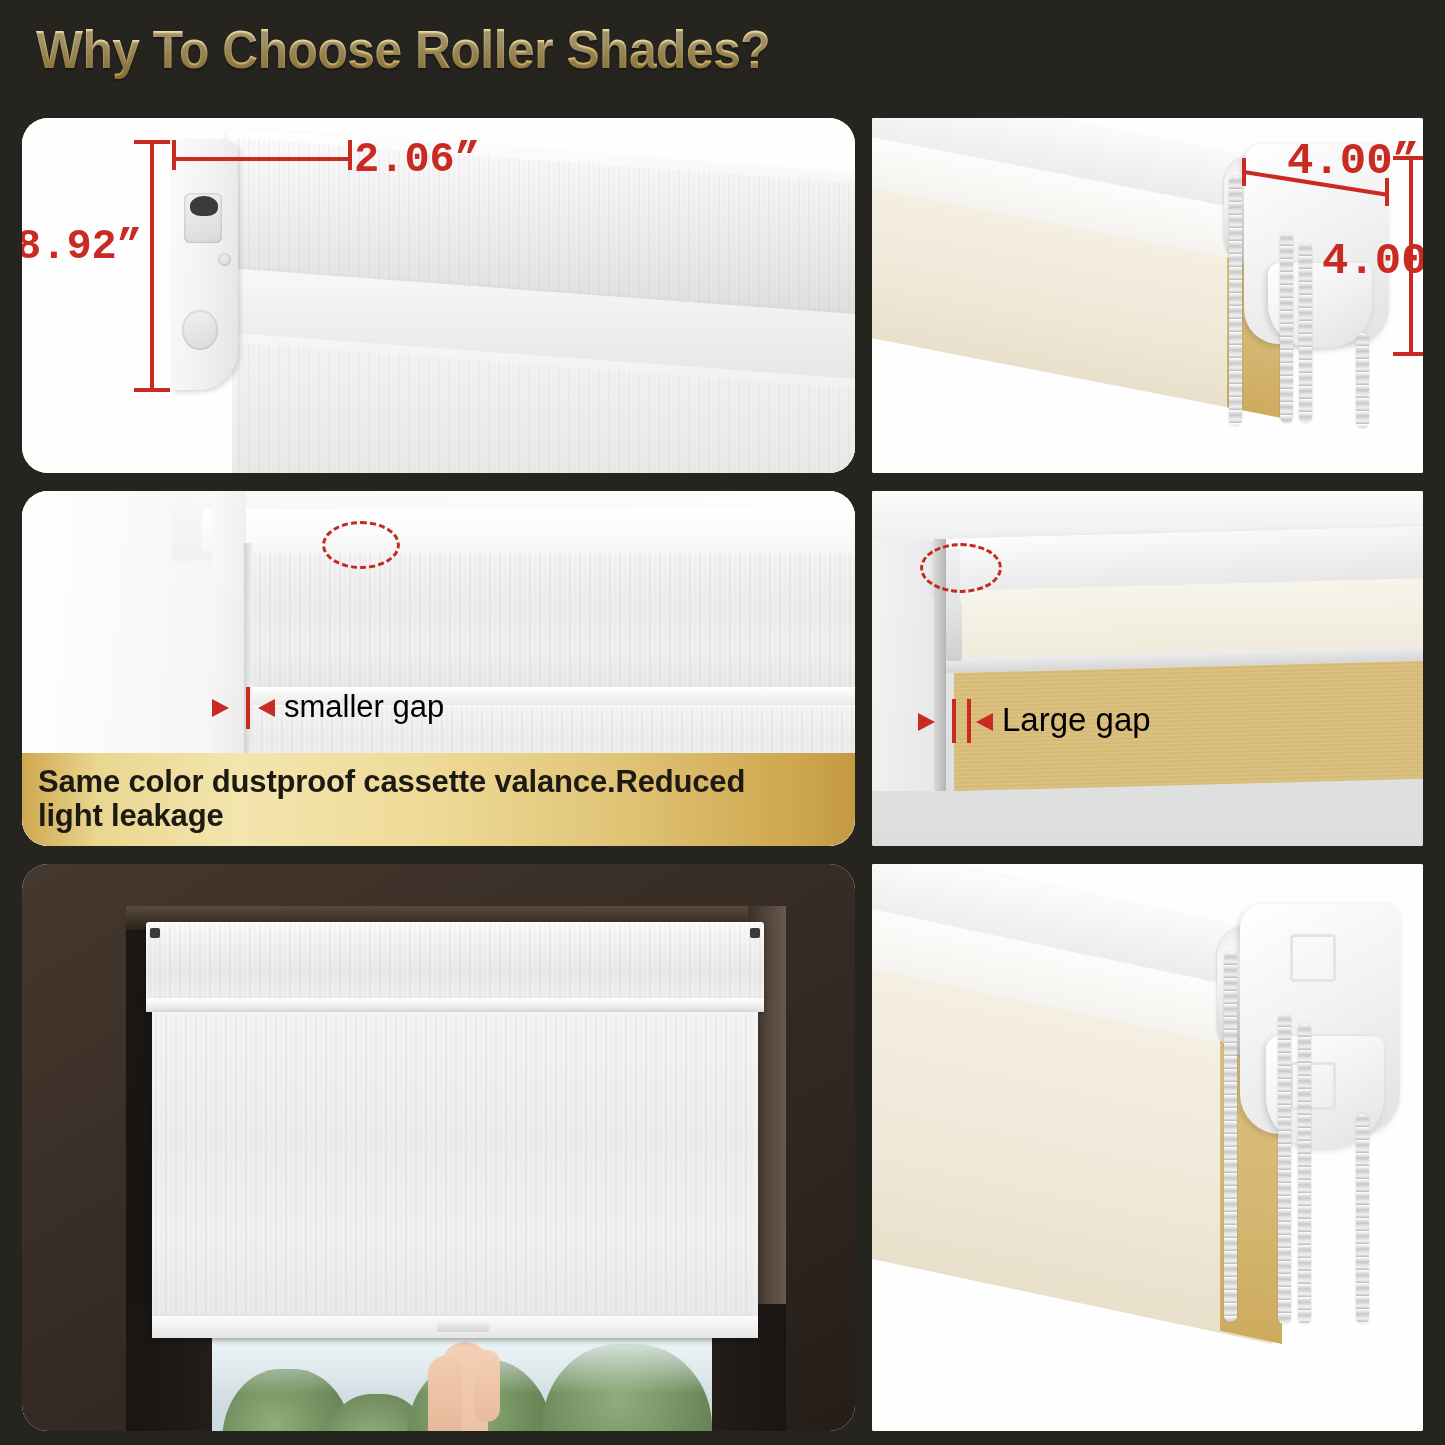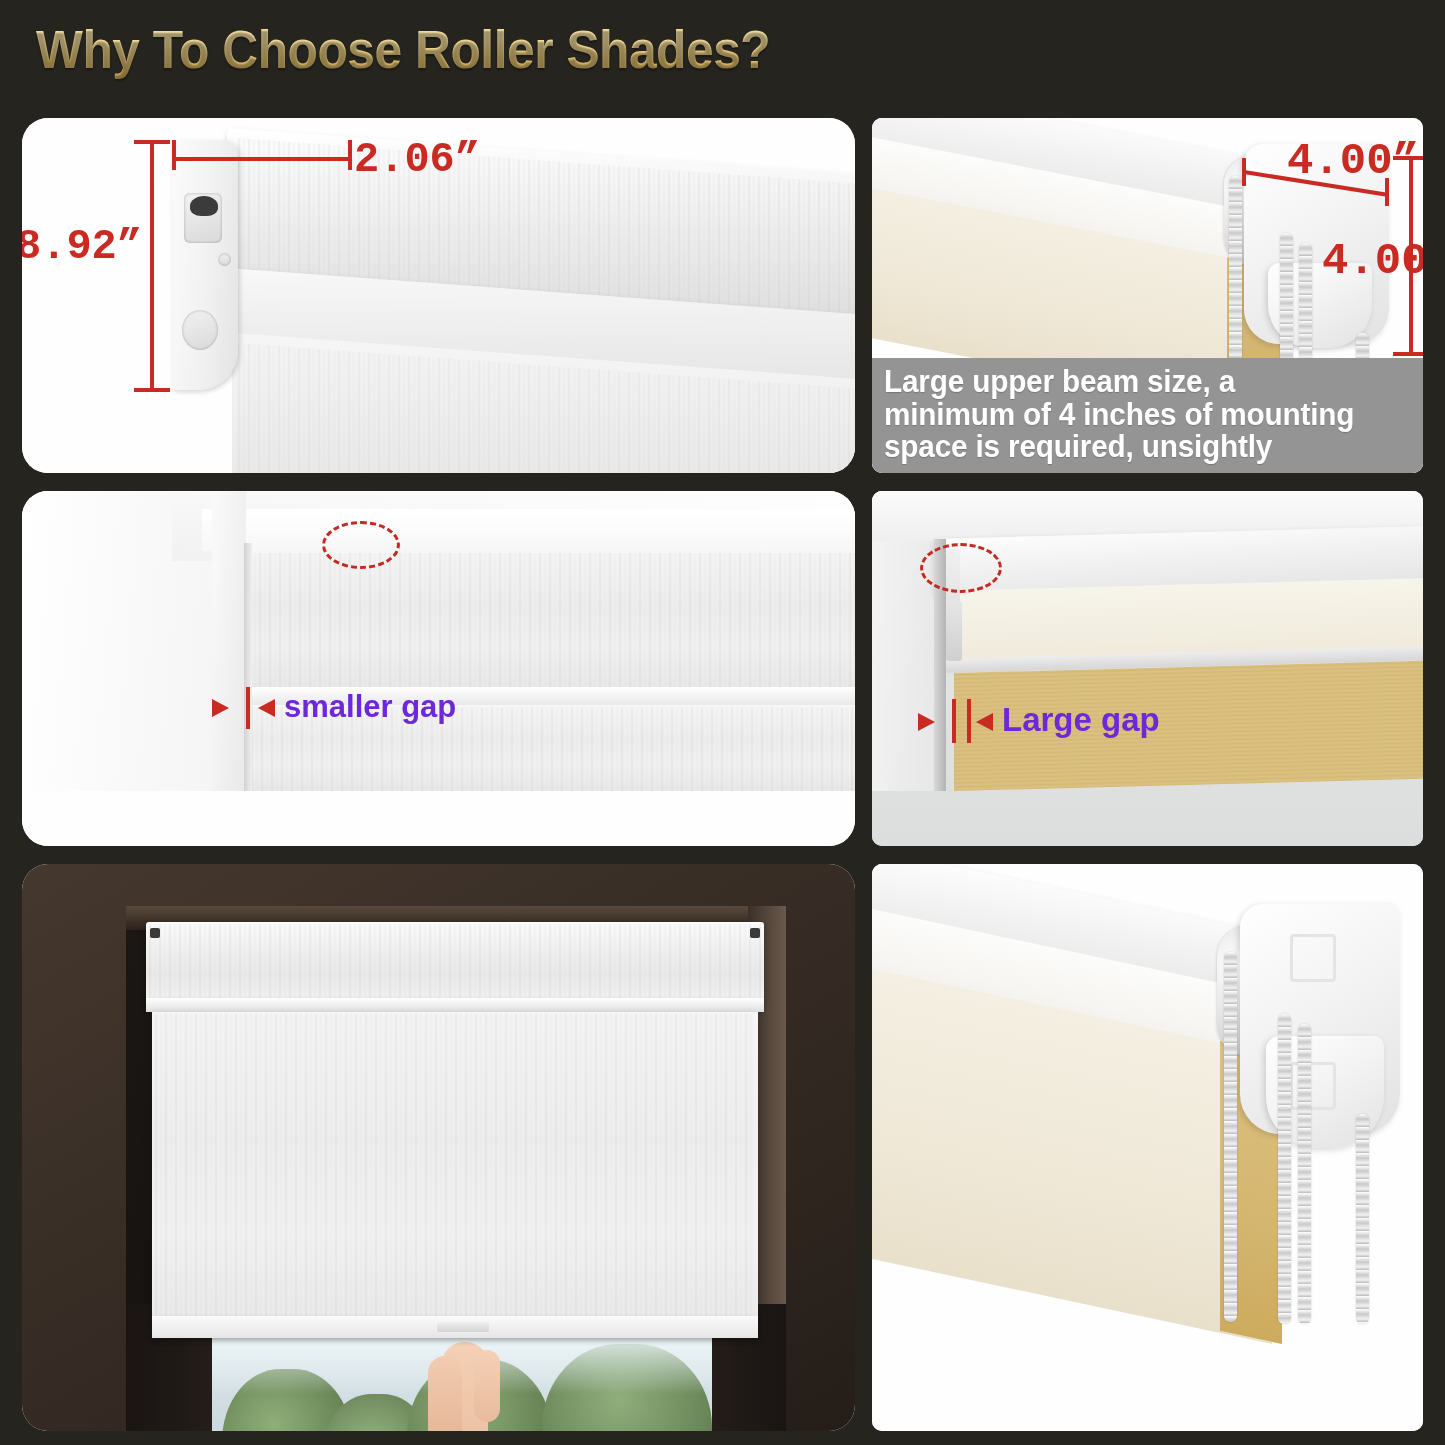--- a/index.html
+++ b/index.html
@@ -23,21 +23,21 @@
     -webkit-background-clip:text;background-clip:text;
     color:transparent;-webkit-text-fill-color:transparent;
     transform:scaleX(0.92);transform-origin:left center;
     white-space:nowrap;
     text-shadow:0 2px 2px rgba(0,0,0,0.35);
   }
 
   
   .panel{position:absolute;overflow:hidden;background:#ffffff;}
   .panel.left{border-radius:26px;}
-  .panel.right{border-radius:10px;}
+  .panel.right{border-radius:2px;}
 
   .p1{left:22px;  top:118px;  width:833px;  height:355px;}
   .p2{left:872px; top:118px;  width:551px;  height:355px;}
   .p3{left:22px;  top:491px;  width:833px;  height:355px;}
   .p4{left:872px; top:491px;  width:551px;  height:355px;}
   .p5{left:22px;  top:864px;  width:833px;  height:567px;}
   .p6{left:872px; top:864px;  width:551px;  height:567px;}
 
   .photo{position:absolute;left:0;top:0;right:0;bottom:0;}
 
@@ -74,21 +74,21 @@
   }
 
   
   .dimline{position:absolute;background:#c92a22;}
   .dimtxt{position:absolute;color:#c92a22;font-weight:bold;white-space:nowrap;
           font-family:Liberation Mono, monospace;}
   .tick{position:absolute;background:#c92a22;}
 
   .dashcircle{position:absolute;border:3px dashed #c22a22;border-radius:50%;}
 
-  .redlabel{position:absolute;color:#6d28d9;font-size:28px;white-space:nowrap;font-weight:bold;}
+  .redlabel{position:absolute;color:#000000;font-size:28px;white-space:nowrap;}
   .arrow-r,.arrow-l{position:absolute;width:0;height:0;}
   .arrow-r{border-top:9px solid transparent;border-bottom:9px solid transparent;border-left:17px solid #c92a22;}
   .arrow-l{border-top:9px solid transparent;border-bottom:9px solid transparent;border-right:17px solid #c92a22;}
   .gapbar{position:absolute;background:#c92a22;width:4px;}
 
   
   .v-end{position:absolute;left:150px;top:22px;width:66px;height:250px;
     background:linear-gradient(95deg,#fbfbfb 0%,#f1f1f1 55%,#e3e3e3 100%);
     border-radius:4px 14px 40px 4px;box-shadow:2px 2px 5px rgba(0,0,0,.16);}
   .v-body{position:absolute;left:205px;top:10px;width:700px;height:145px;
@@ -193,25 +193,20 @@
       <div class="dimline" style="left:372px;top:52px;width:145px;height:4px;transform:rotate(9deg);transform-origin:left center;"></div>
       <div class="tick" style="left:370px;top:40px;width:4px;height:28px;"></div>
       <div class="tick" style="left:513px;top:60px;width:4px;height:28px;"></div>
       <div class="dimtxt" style="left:415px;top:18px;font-size:44px;">4.00”</div>
 
       <div class="dimline" style="left:537px;top:38px;width:4px;height:200px;"></div>
       <div class="tick" style="left:521px;top:38px;width:30px;height:4px;"></div>
       <div class="tick" style="left:521px;top:234px;width:30px;height:4px;"></div>
       <div class="dimtxt" style="left:450px;top:118px;font-size:44px;">4.00”</div>
     </div>
-    <div class="cap gray">
-      <div class="line">Large upper beam size, a</div>
-      <div class="line">minimum of 4 inches of mounting</div>
-      <div class="line">space is required, unsightly</div>
-    </div>
   </div>
 
   <div class="panel left p3">
     <div class="photo">
       <div class="white-bg"></div>
       <div class="frame-outer" style="left:0;top:0;width:190px;height:300px;background:linear-gradient(95deg,#ffffff,#f5f5f5);"></div>
       <div class="frame-outer" style="left:150px;top:0;width:700px;height:70px;background:linear-gradient(185deg,#ffffff,#f1f1f1);"></div>
       <div class="frame-inner" style="left:180px;top:18px;width:660px;height:42px;"></div>
       <div style="position:absolute;left:190px;top:0;width:34px;height:300px;background:linear-gradient(95deg,#fafafa,#e9e9e9);"></div>
       <div class="shade-face" style="left:224px;top:58px;width:620px;height:142px;"></div>
@@ -220,20 +215,24 @@
       <div class="shade-face" style="left:226px;top:214px;width:618px;height:86px;"></div>
       <div class="slat" style="left:228px;top:216px;width:612px;height:84px;opacity:.8;"></div>
       <div style="position:absolute;left:222px;top:52px;width:8px;height:248px;background:linear-gradient(90deg,#d2d2d2,#efefef);"></div>
 
       <div class="dashcircle" style="left:300px;top:30px;width:72px;height:42px;"></div>
 
       <div class="arrow-r" style="left:190px;top:208px;"></div>
       <div class="gapbar" style="left:224px;top:196px;height:42px;"></div>
       <div class="arrow-l" style="left:236px;top:208px;"></div>
       <div class="redlabel" style="left:262px;top:198px;font-size:31px;">smaller gap</div>
+    </div>
+    <div class="cap gold">
+      <div class="line">Same color dustproof cassette valance.Reduced</div>
+      <div class="line">light leakage</div>
     </div>
   </div>
 
   <div class="panel right p4">
     <div class="photo">
       <div class="grayphoto-bg"></div>
       <div class="p4wall" style="left:0;top:0;width:62px;height:300px;background:linear-gradient(95deg,#f4f4f4,#e7e7e7);"></div>
       <div style="position:absolute;left:0;top:0;width:551px;height:50px;background:linear-gradient(180deg,#fbfbfb,#efefef);"></div>
       <div class="roll-tube" style="left:62px;top:48px;width:489px;height:58px;transform:skewY(-1.5deg);transform-origin:left top;border-radius:0 0 6px 6px;"></div>
       <div class="roll-fabric-white" style="left:68px;top:100px;width:483px;height:72px;transform:skewY(-1.5deg);transform-origin:left top;background:linear-gradient(180deg,#f7f4ea,#efeadb);"></div>

